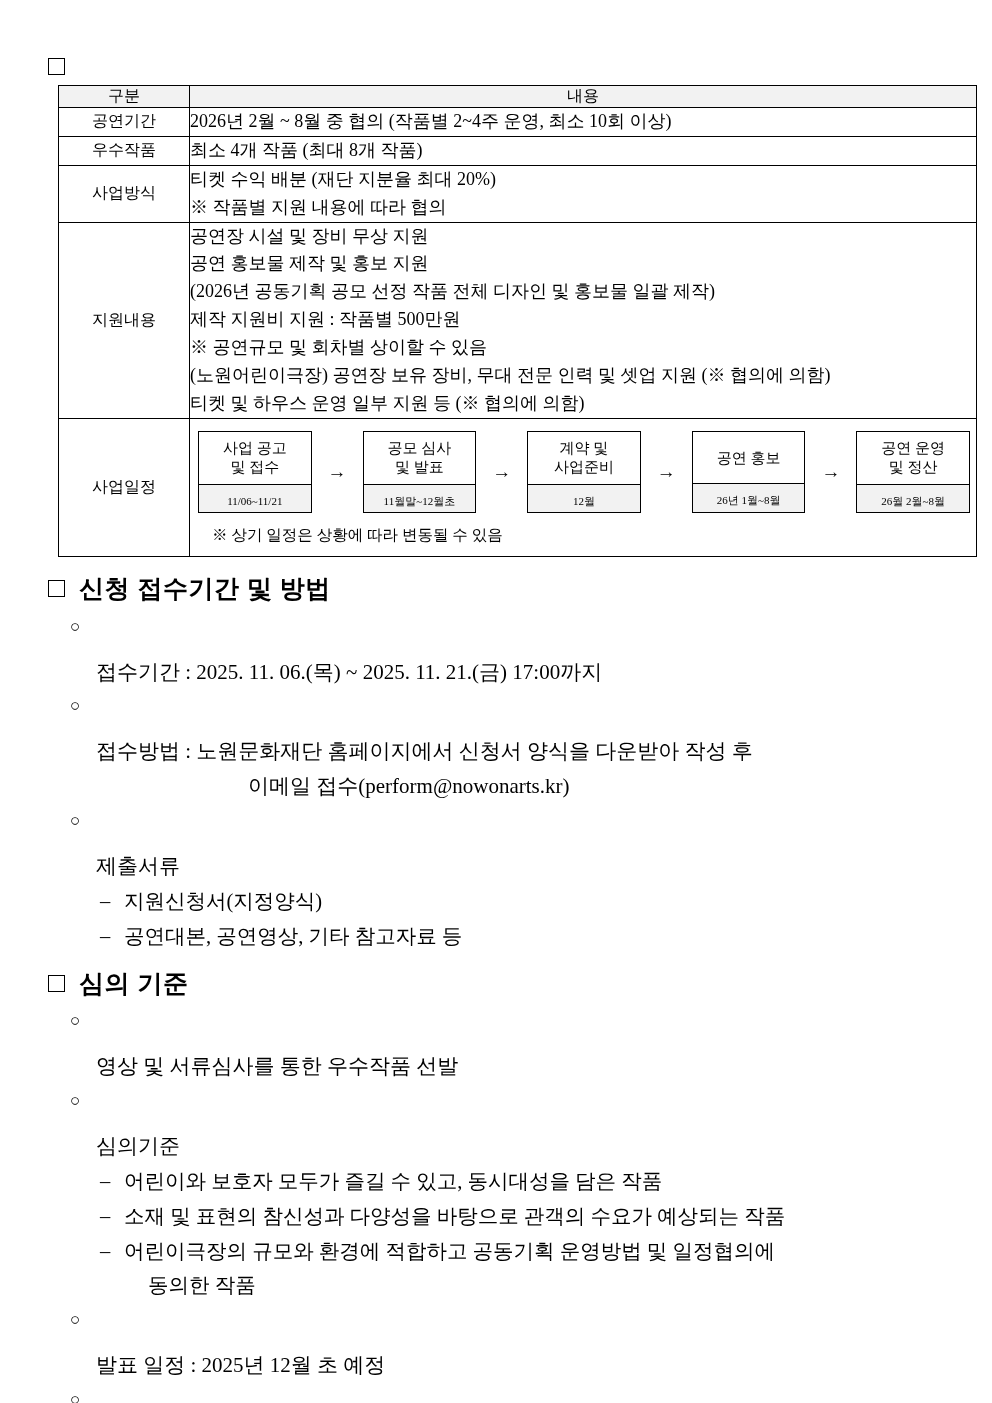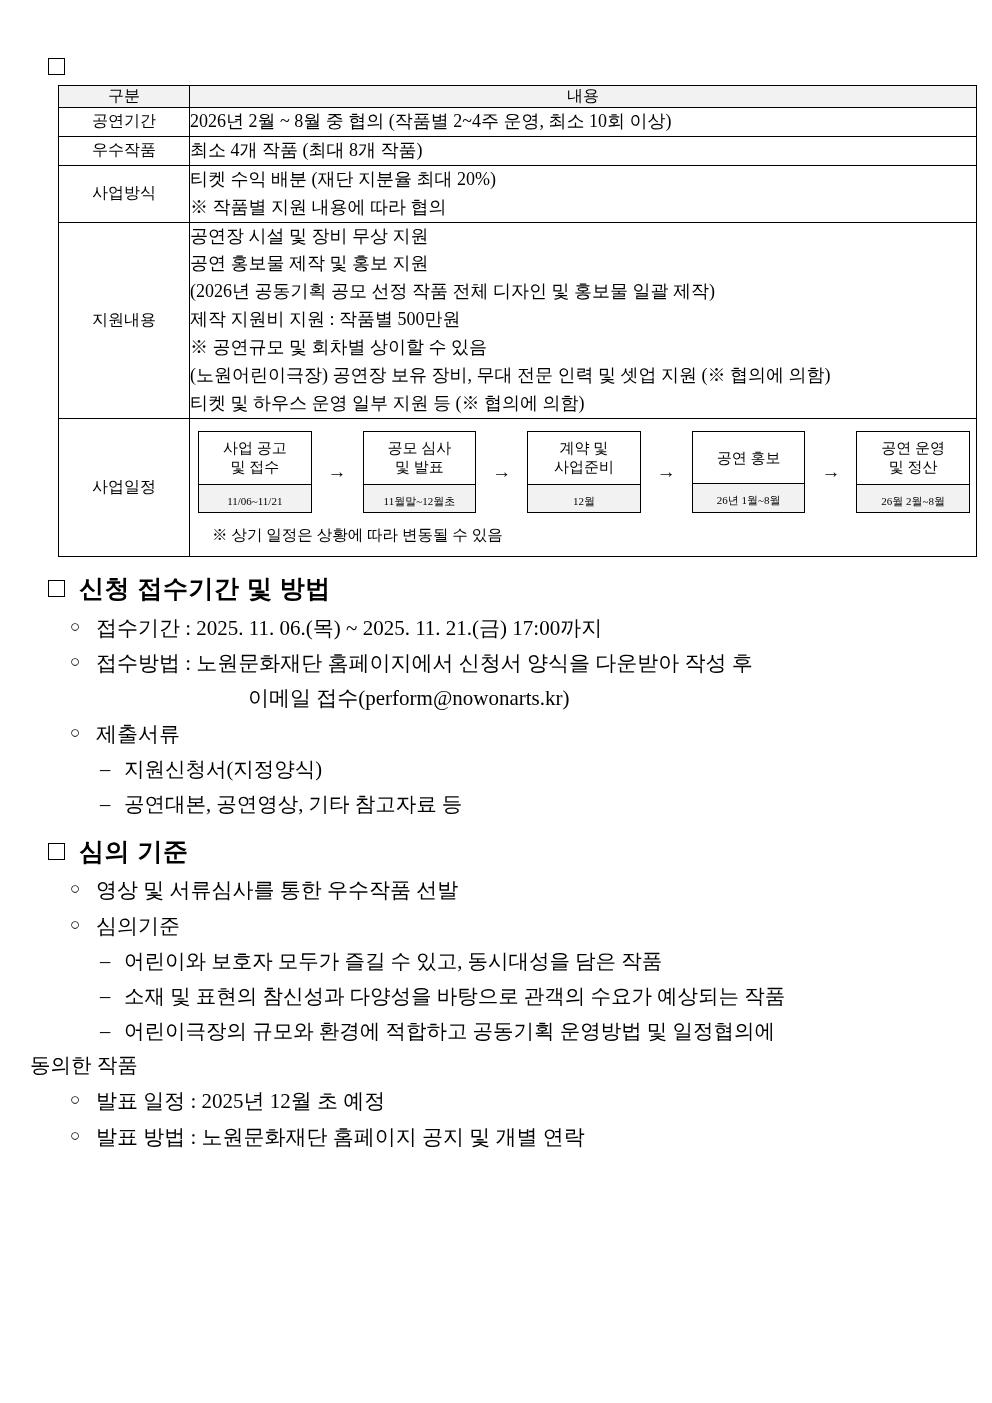--- a/index.html
+++ b/index.html
@@ -124,21 +124,21 @@
     font-size: 21px;
     line-height: 1.45;
     margin: 5px 0 5px 40px;
   }
   .bullet .marker {
     flex: 0 0 auto;
     width: 26px;
     font-size: 17px;
     line-height: 1.6;
   }
-  .bullet .btext { flex: 1 1 auto; }
+  .bullet .btext { flex: 1 1 auto; margin-top: 44px; }
   .bullet.justify .btext {
     text-align: justify;
     text-justify: inter-character;
   }
   .cont-line {
     font-size: 21px;
     line-height: 1.45;
     margin-left: 218px;
   }
   .subbullet {
@@ -153,20 +153,21 @@
     width: 24px;
   }
   .subbullet .btext { flex: 1 1 auto; }
   .subbullet.justify .btext {
     text-align: justify;
     text-justify: inter-character;
   }
   .sub-cont {
     font-size: 20.5px;
     line-height: 1.5;
+    margin-left: 118px;
   }
 </style>
 </head>
 <body>
 
 <div class="page">
 
   <div class="section-head">
     <span class="box-marker"></span>
   </div>

